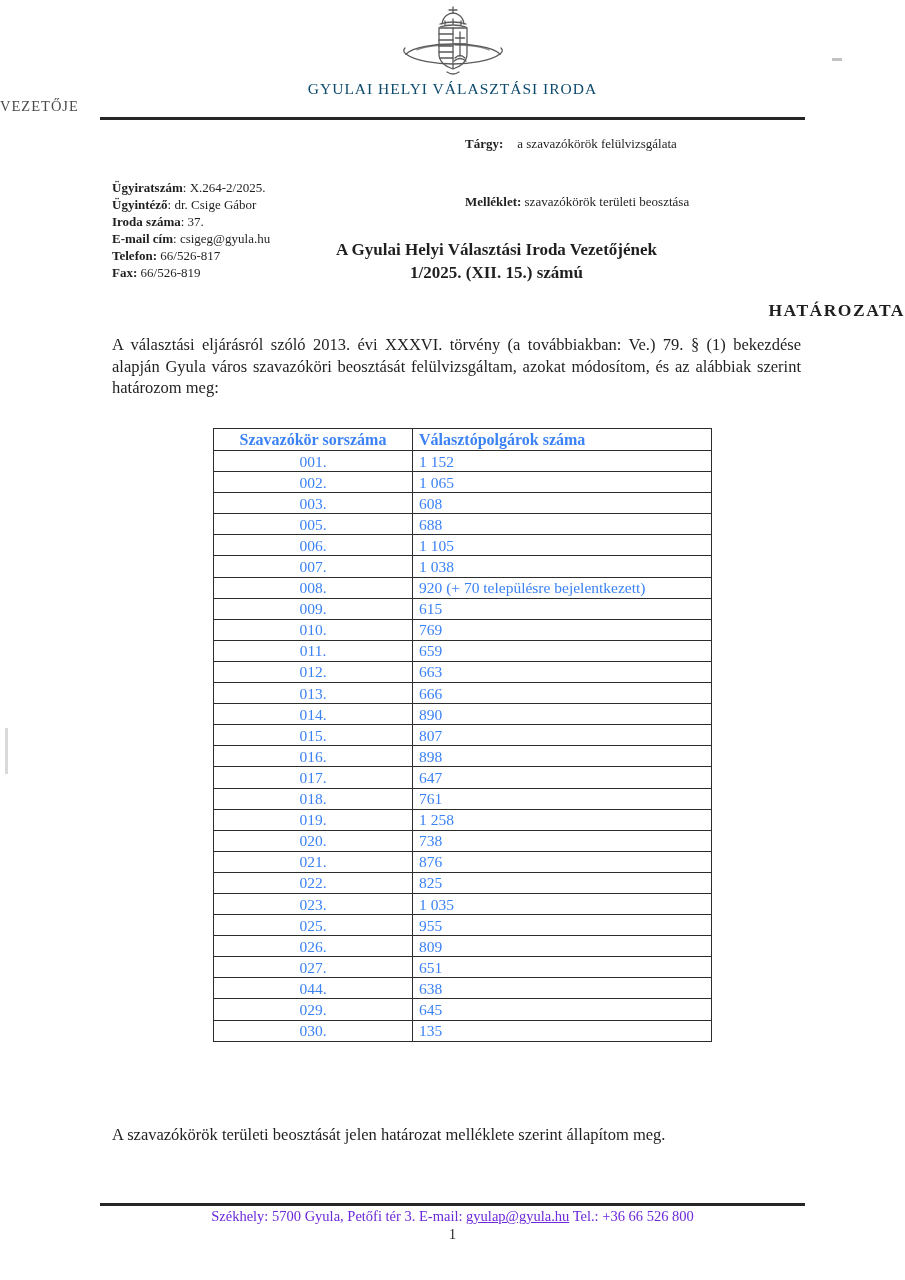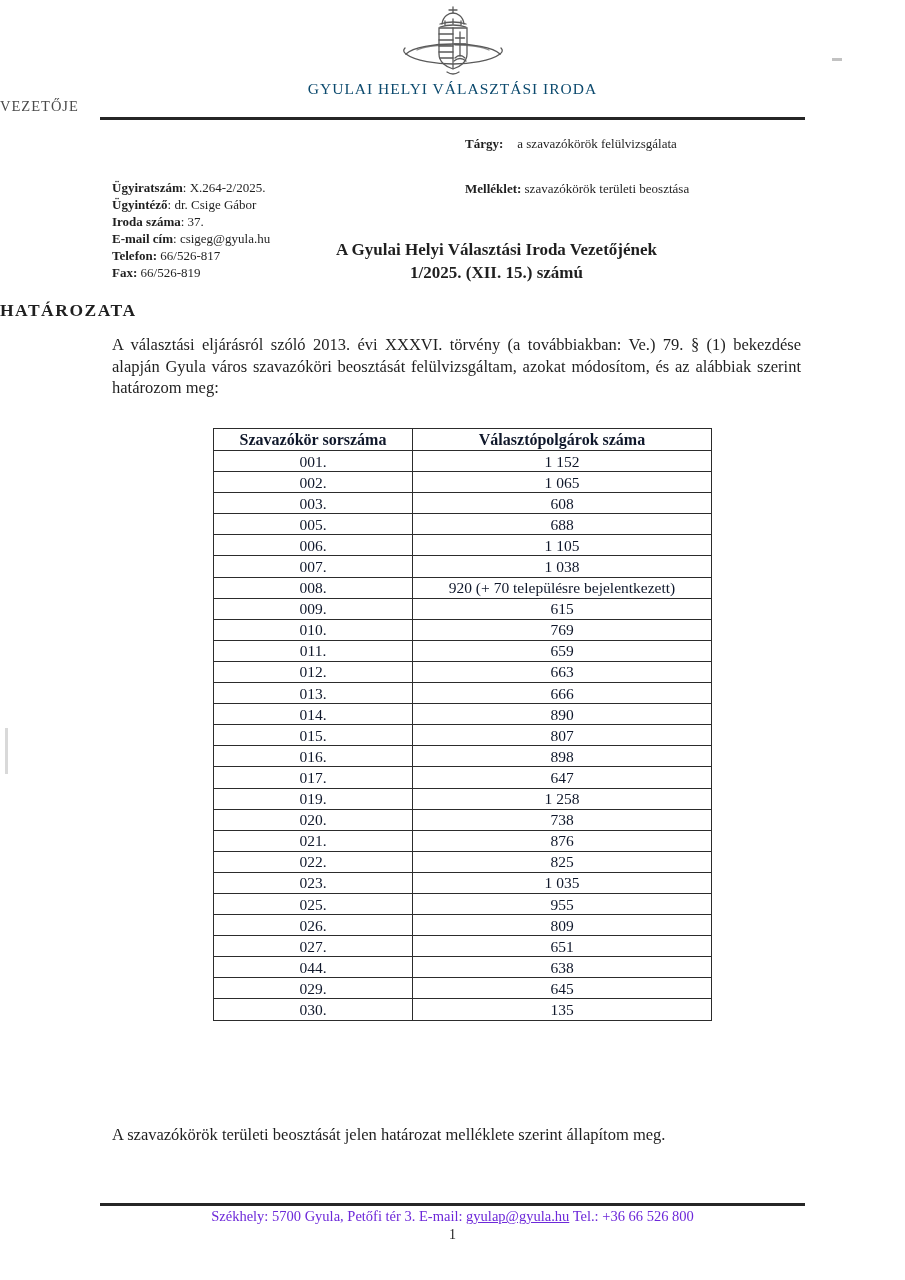--- a/index.html
+++ b/index.html
@@ -79,42 +79,42 @@
     line-height: 17px;
     margin-top: 48px;
   }
   .meta-left .lbl { font-weight: bold; }
   .meta-right {
     position: absolute;
     top: 136px;
     left: 465px;
     font-size: 13px;
   }
-  .meta-right .row2 { margin-top: 29px; }
+  .meta-right .row2 { margin-top: 42px; }
   .meta-right .lbl { font-weight: bold; }
   .meta-right .gap { display: inline-block; width: 14px; }
 
   
   .title-block {
     position: absolute;
     top: 238px;
     left: 0;
     width: 100%;
     text-align: center;
     font-weight: bold;
     font-size: 17px;
     line-height: 23px;
     padding-left: 44px;
   }
   .decision-word {
     position: absolute;
     top: 300px;
     left: 0;
     width: 100%;
-    text-align: left;
+    text-align: right;
     font-weight: bold;
     font-size: 17.5px;
     letter-spacing: 1.5px;
   }
 
   
   .body-par {
     position: absolute;
     top: 334px;
     left: 112px;
@@ -133,38 +133,38 @@
 
   
   .precinct-table {
     position: absolute;
     top: 428px;
     left: 213px;
     width: 490px;
     border-collapse: collapse;
     table-layout: fixed;
     font-size: 15.5px;
-    color: #0f172a;
+    color: #3b82f6;
   }
   .precinct-table th, .precinct-table td {
     border: 1.6px solid #2c2c2c;
     padding: 0 6px;
     height: 20.1px;
     line-height: 19px;
     overflow: hidden;
     white-space: nowrap;
   }
   .precinct-table th {
     font-weight: bold;
     text-align: center;
     font-size: 16px;
     height: 21px;
   }
   .precinct-table .col-num { width: 186px; text-align: center; }
-  .precinct-table .col-val { width: 286px; text-align: center; }
+  .precinct-table .col-val { width: 286px; text-align: left; }
 
   
   .footer-rule {
     position: absolute;
     top: 1203px;
     left: 100px;
     width: 705px;
     height: 3px;
     background: #262626;
   }
@@ -331,20 +331,24 @@
         </tr>
         <tr>
           <td class="col-num">016.</td>
           <td class="col-val">898</td>
         </tr>
         <tr>
           <td class="col-num">017.</td>
           <td class="col-val">647</td>
         </tr>
         <tr>
+          <td class="col-num">018.</td>
+          <td class="col-val">761</td>
+        </tr>
+        <tr>
           <td class="col-num">019.</td>
           <td class="col-val">1 258</td>
         </tr>
         <tr>
           <td class="col-num">020.</td>
           <td class="col-val">738</td>
         </tr>
         <tr>
           <td class="col-num">021.</td>
           <td class="col-val">876</td>

